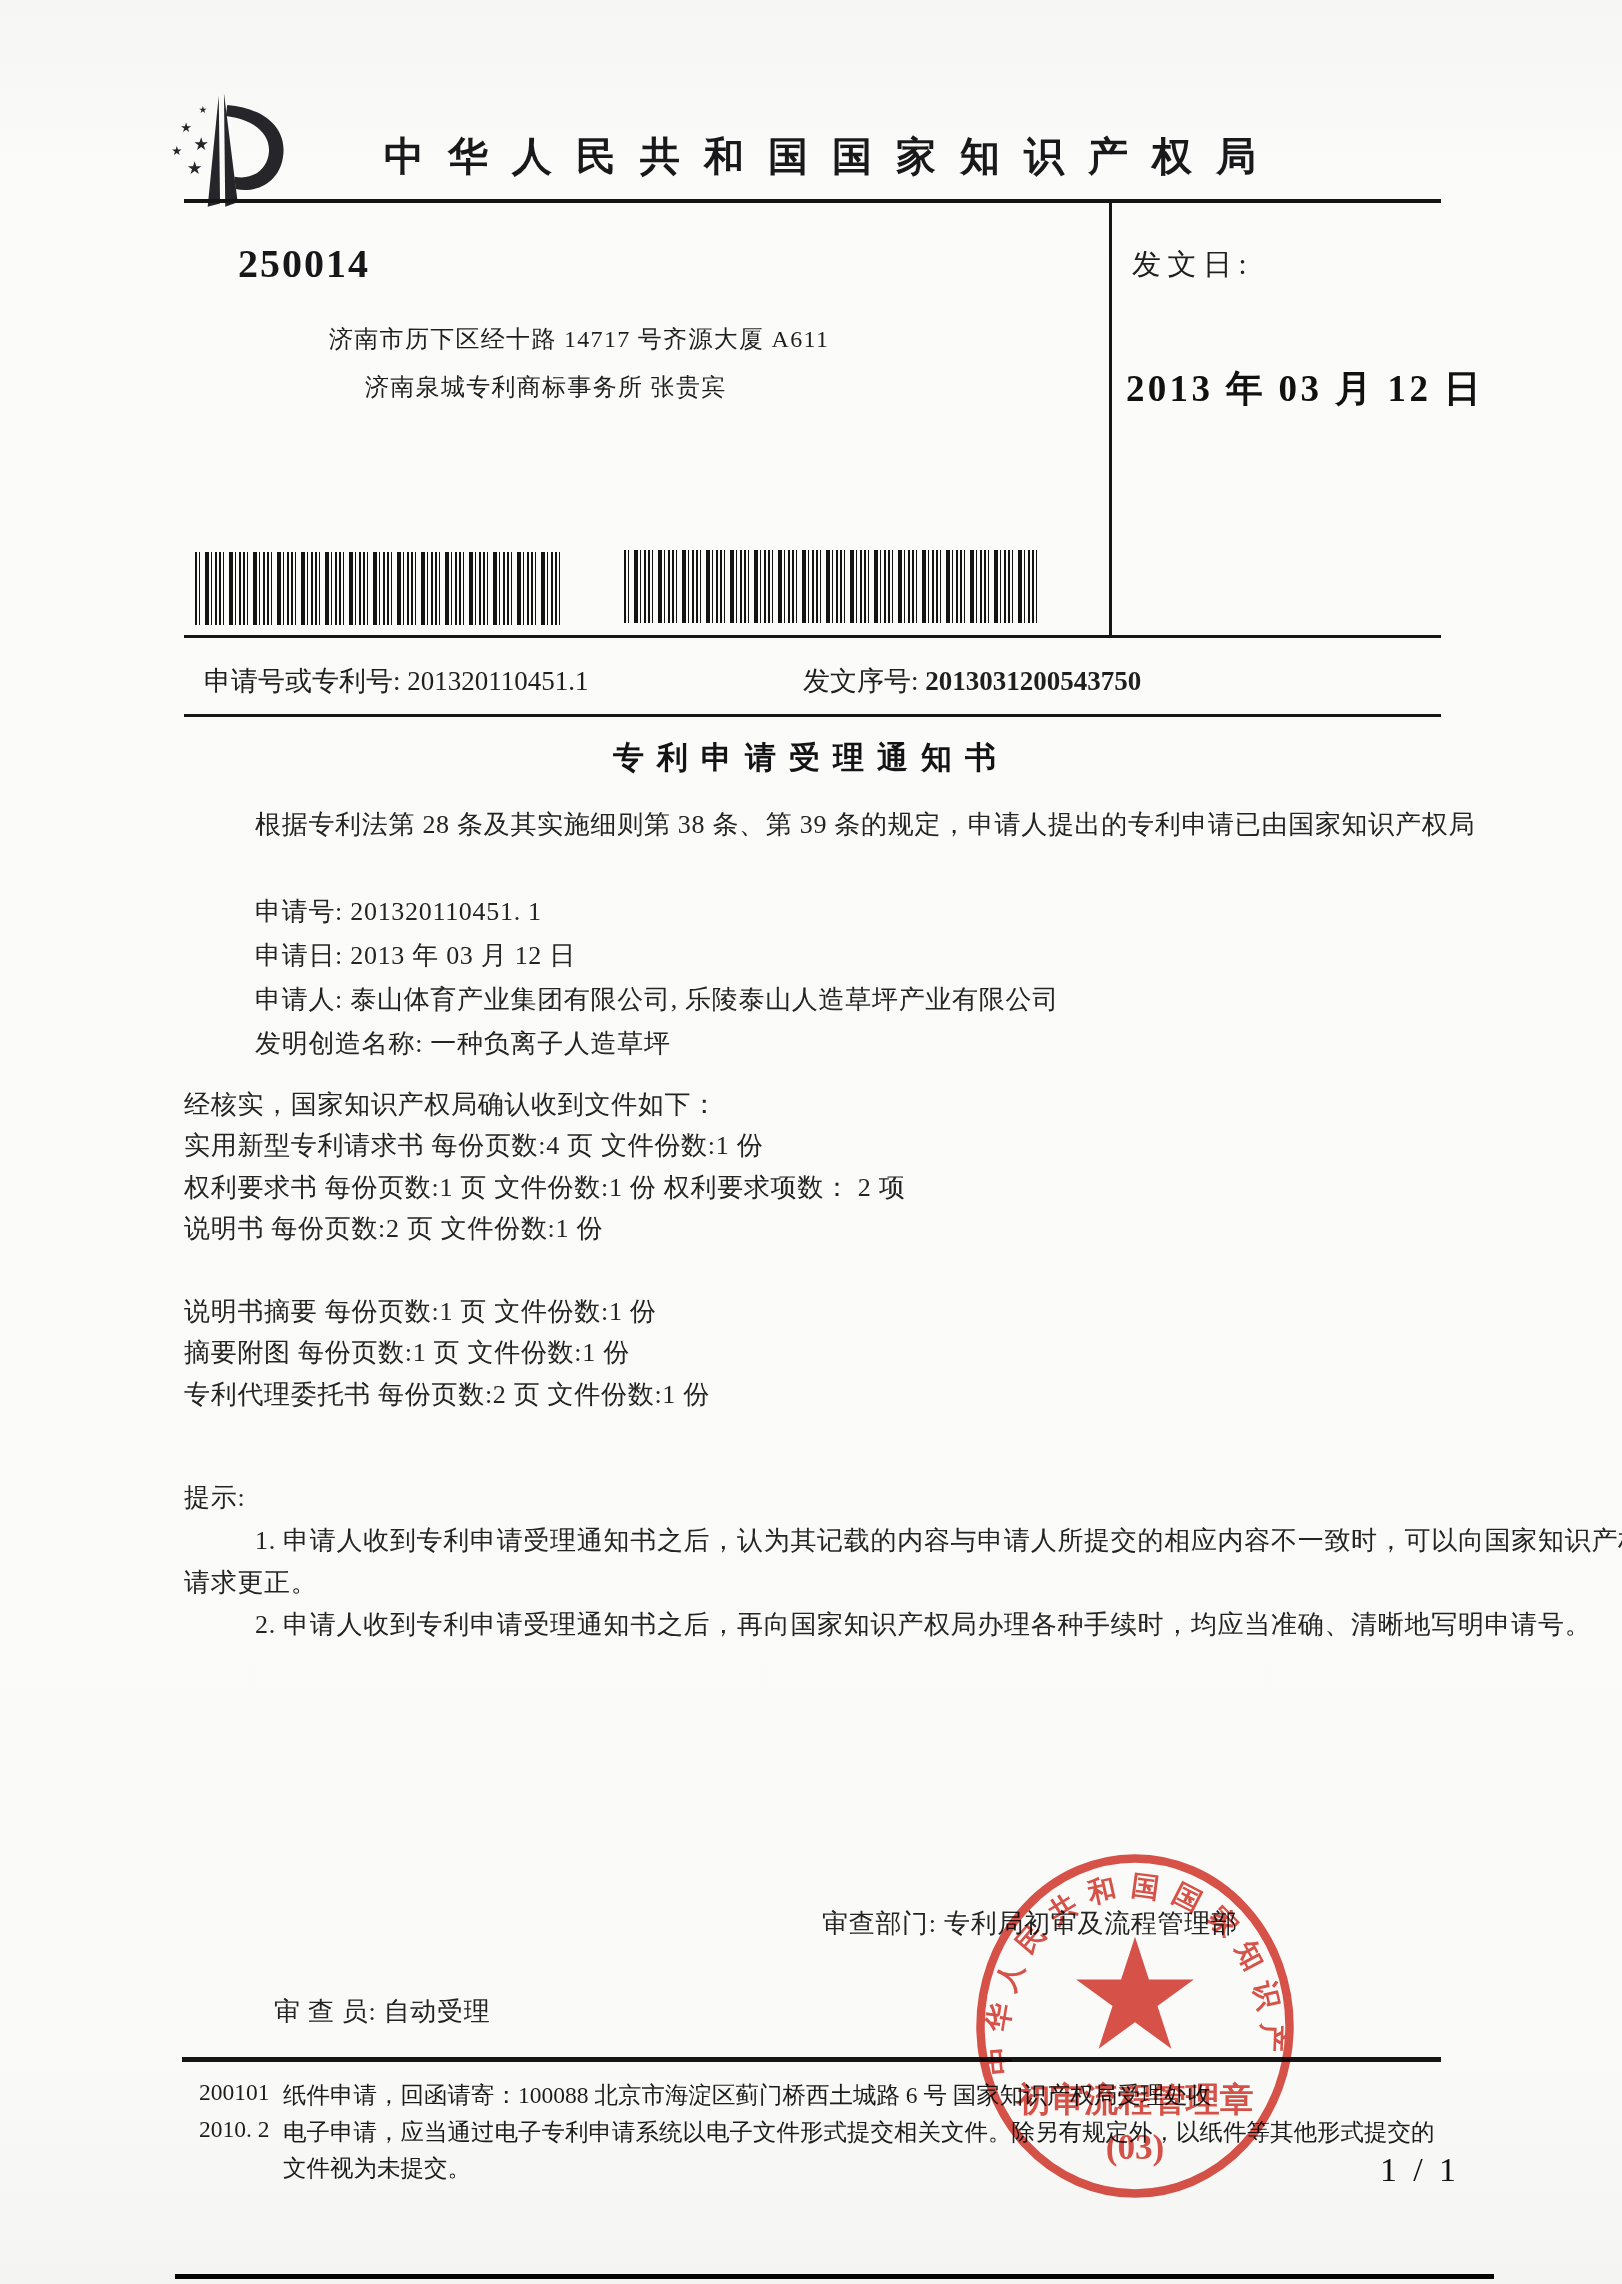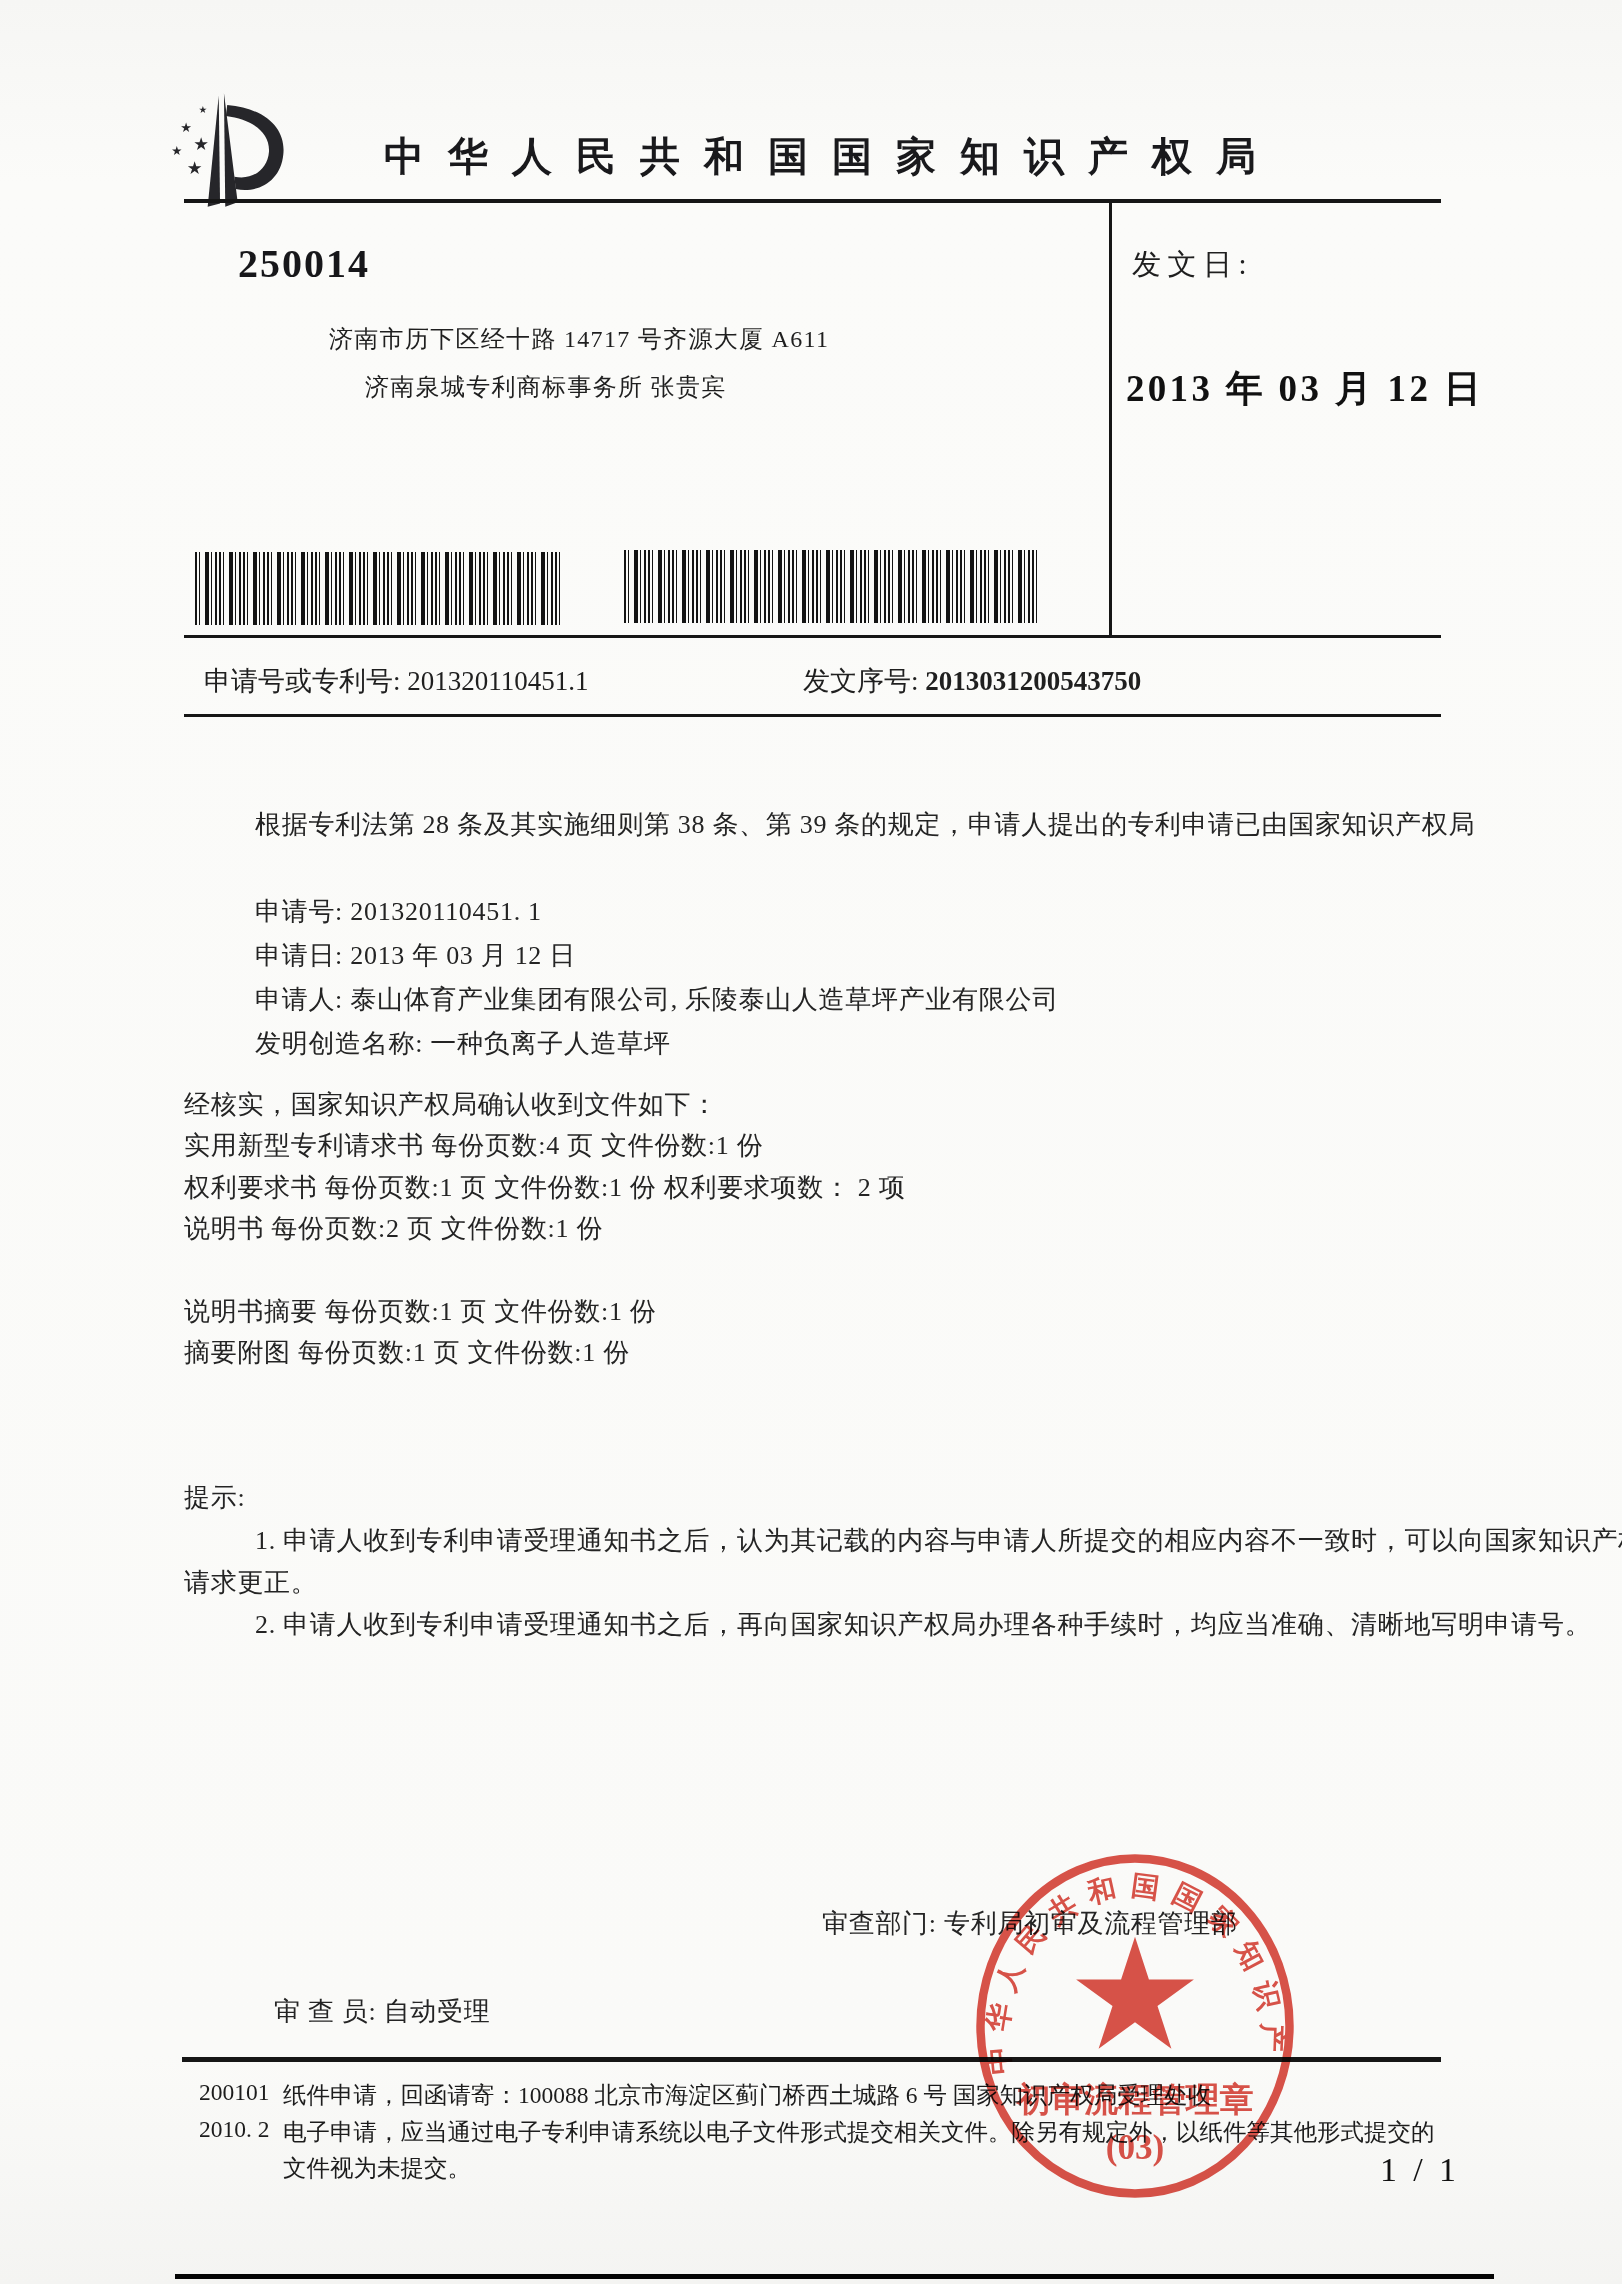--- a/index.html
+++ b/index.html
@@ -69,20 +69,21 @@
 
   <div class="rule" style="left:184px;top:635px;width:1257px;height:3.3px;"></div>
   <div class="abs ref" style="left:204px;top:663px;">
     <span>申请号或专利号: </span><span>201320110451.1</span>
   </div>
   <div class="abs ref" style="left:803px;top:663px;">
     <span>发文序号: </span><b>2013031200543750</b>
   </div>
   <div class="rule" style="left:184px;top:714px;width:1257px;height:3.3px;"></div>
 
+  <div class="abs notice-title" style="left:184px;top:737px;width:1254px;">专利申请受理通知书</div>
 
   <div class="abs body-line" style="left:255px;top:807px;">根据专利法第 28 条及其实施细则第 38 条、第 39 条的规定，申请人提出的专利申请已由国家知识产权局</div>
 
   <div class="abs body-line" style="left:255px;top:894px;">
     <span>申请号: </span><span>201320110451. 1</span>
   </div>
   <div class="abs body-line" style="left:255px;top:938px;">
     <span>申请日: </span><span>2013 年 03 月 12 日</span>
   </div>
   <div class="abs body-line" style="left:255px;top:982px;">
@@ -91,20 +92,21 @@
   <div class="abs body-line" style="left:255px;top:1026px;">
     <span>发明创造名称: </span><span>一种负离子人造草坪</span>
   </div>
 
   <div class="abs body-line" style="left:184px;top:1087px;">经核实，国家知识产权局确认收到文件如下：</div>
   <div class="abs body-line" style="left:184px;top:1128px;">实用新型专利请求书 每份页数:4 页  文件份数:1 份</div>
   <div class="abs body-line" style="left:184px;top:1170px;">权利要求书 每份页数:1 页  文件份数:1 份  权利要求项数：  2 项</div>
   <div class="abs body-line" style="left:184px;top:1211px;">说明书 每份页数:2 页  文件份数:1 份</div>
   <div class="abs body-line" style="left:184px;top:1294px;">说明书摘要 每份页数:1 页  文件份数:1 份</div>
   <div class="abs body-line" style="left:184px;top:1335px;">摘要附图 每份页数:1 页  文件份数:1 份</div>
+  <div class="abs body-line" style="left:184px;top:1377px;">专利代理委托书 每份页数:2 页  文件份数:1 份</div>
 
   <div class="abs body-line" style="left:184px;top:1480px;">提示:</div>
   <div class="abs body-line" style="left:255px;top:1523px;">1. 申请人收到专利申请受理通知书之后，认为其记载的内容与申请人所提交的相应内容不一致时，可以向国家知识产权局</div>
   <div class="abs body-line" style="left:184px;top:1565px;">请求更正。</div>
   <div class="abs body-line" style="left:255px;top:1607px;">2. 申请人收到专利申请受理通知书之后，再向国家知识产权局办理各种手续时，均应当准确、清晰地写明申请号。</div>
 
   <div class="abs body-line" style="left:274px;top:1994px;font-family:Liberation Serif, serif;">
     <span>审 查 员: </span><span>自动受理</span>
   </div>
   <div class="abs body-line" style="left:822px;top:1906px;">

